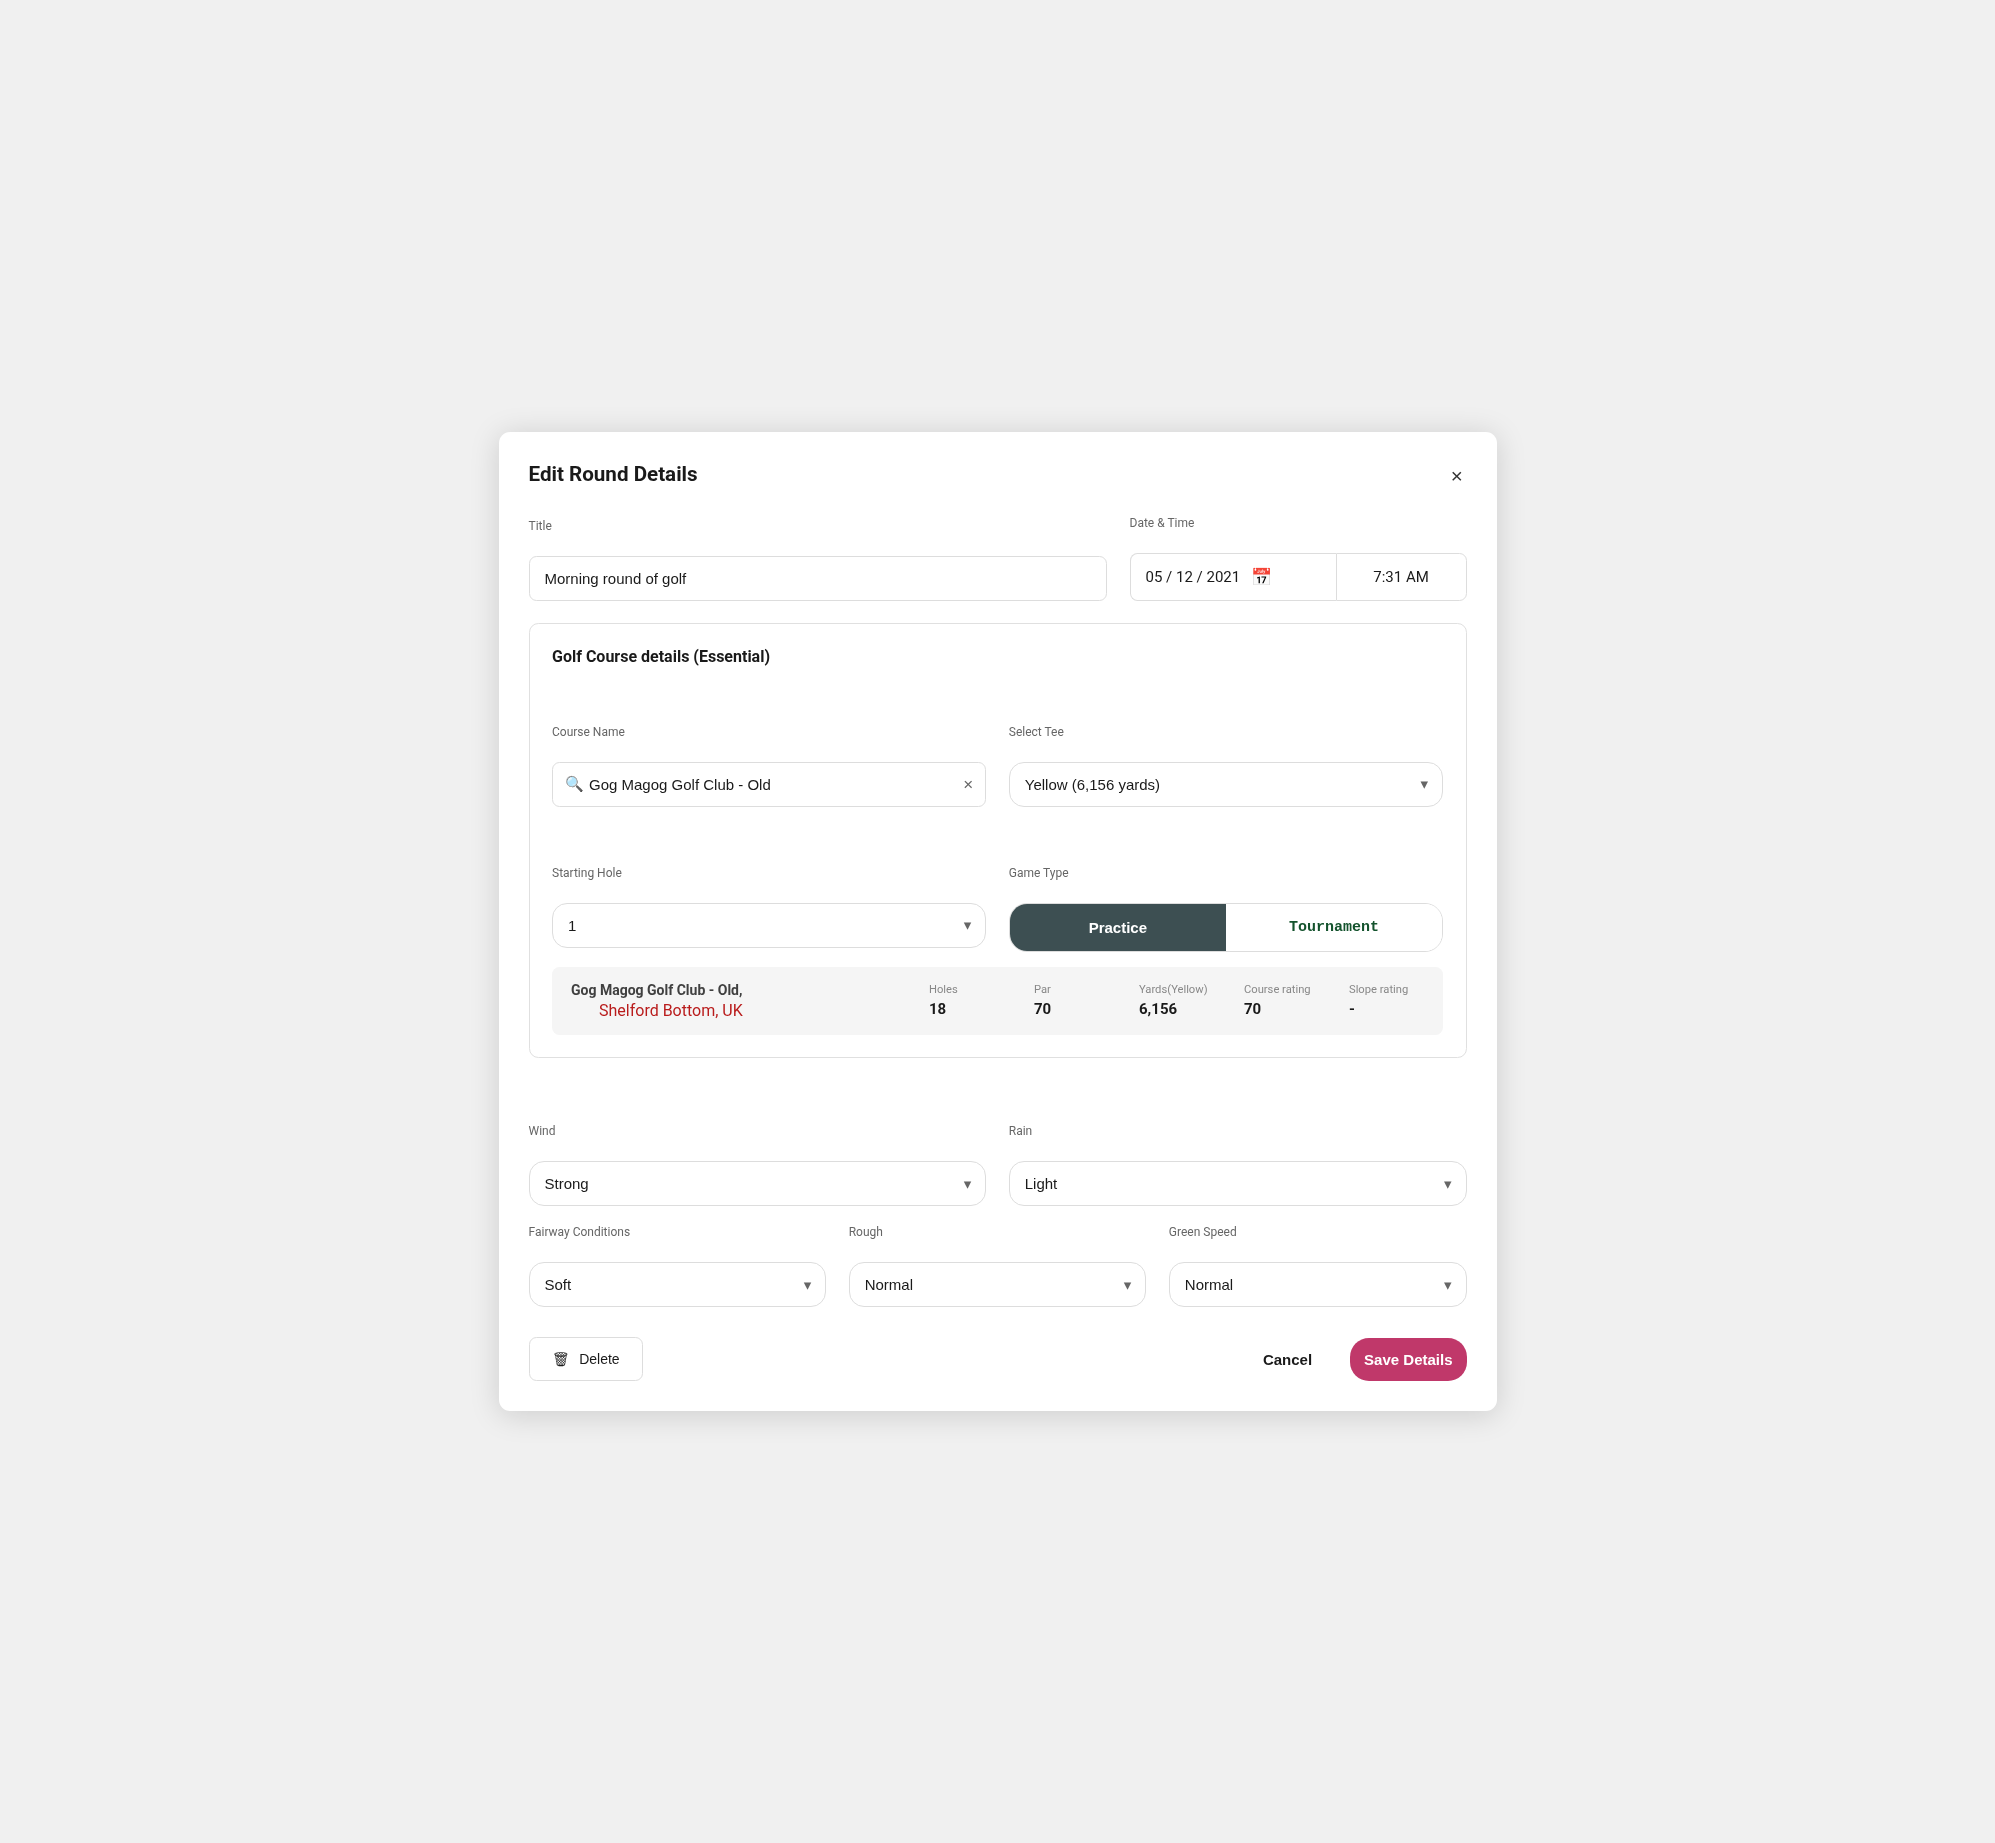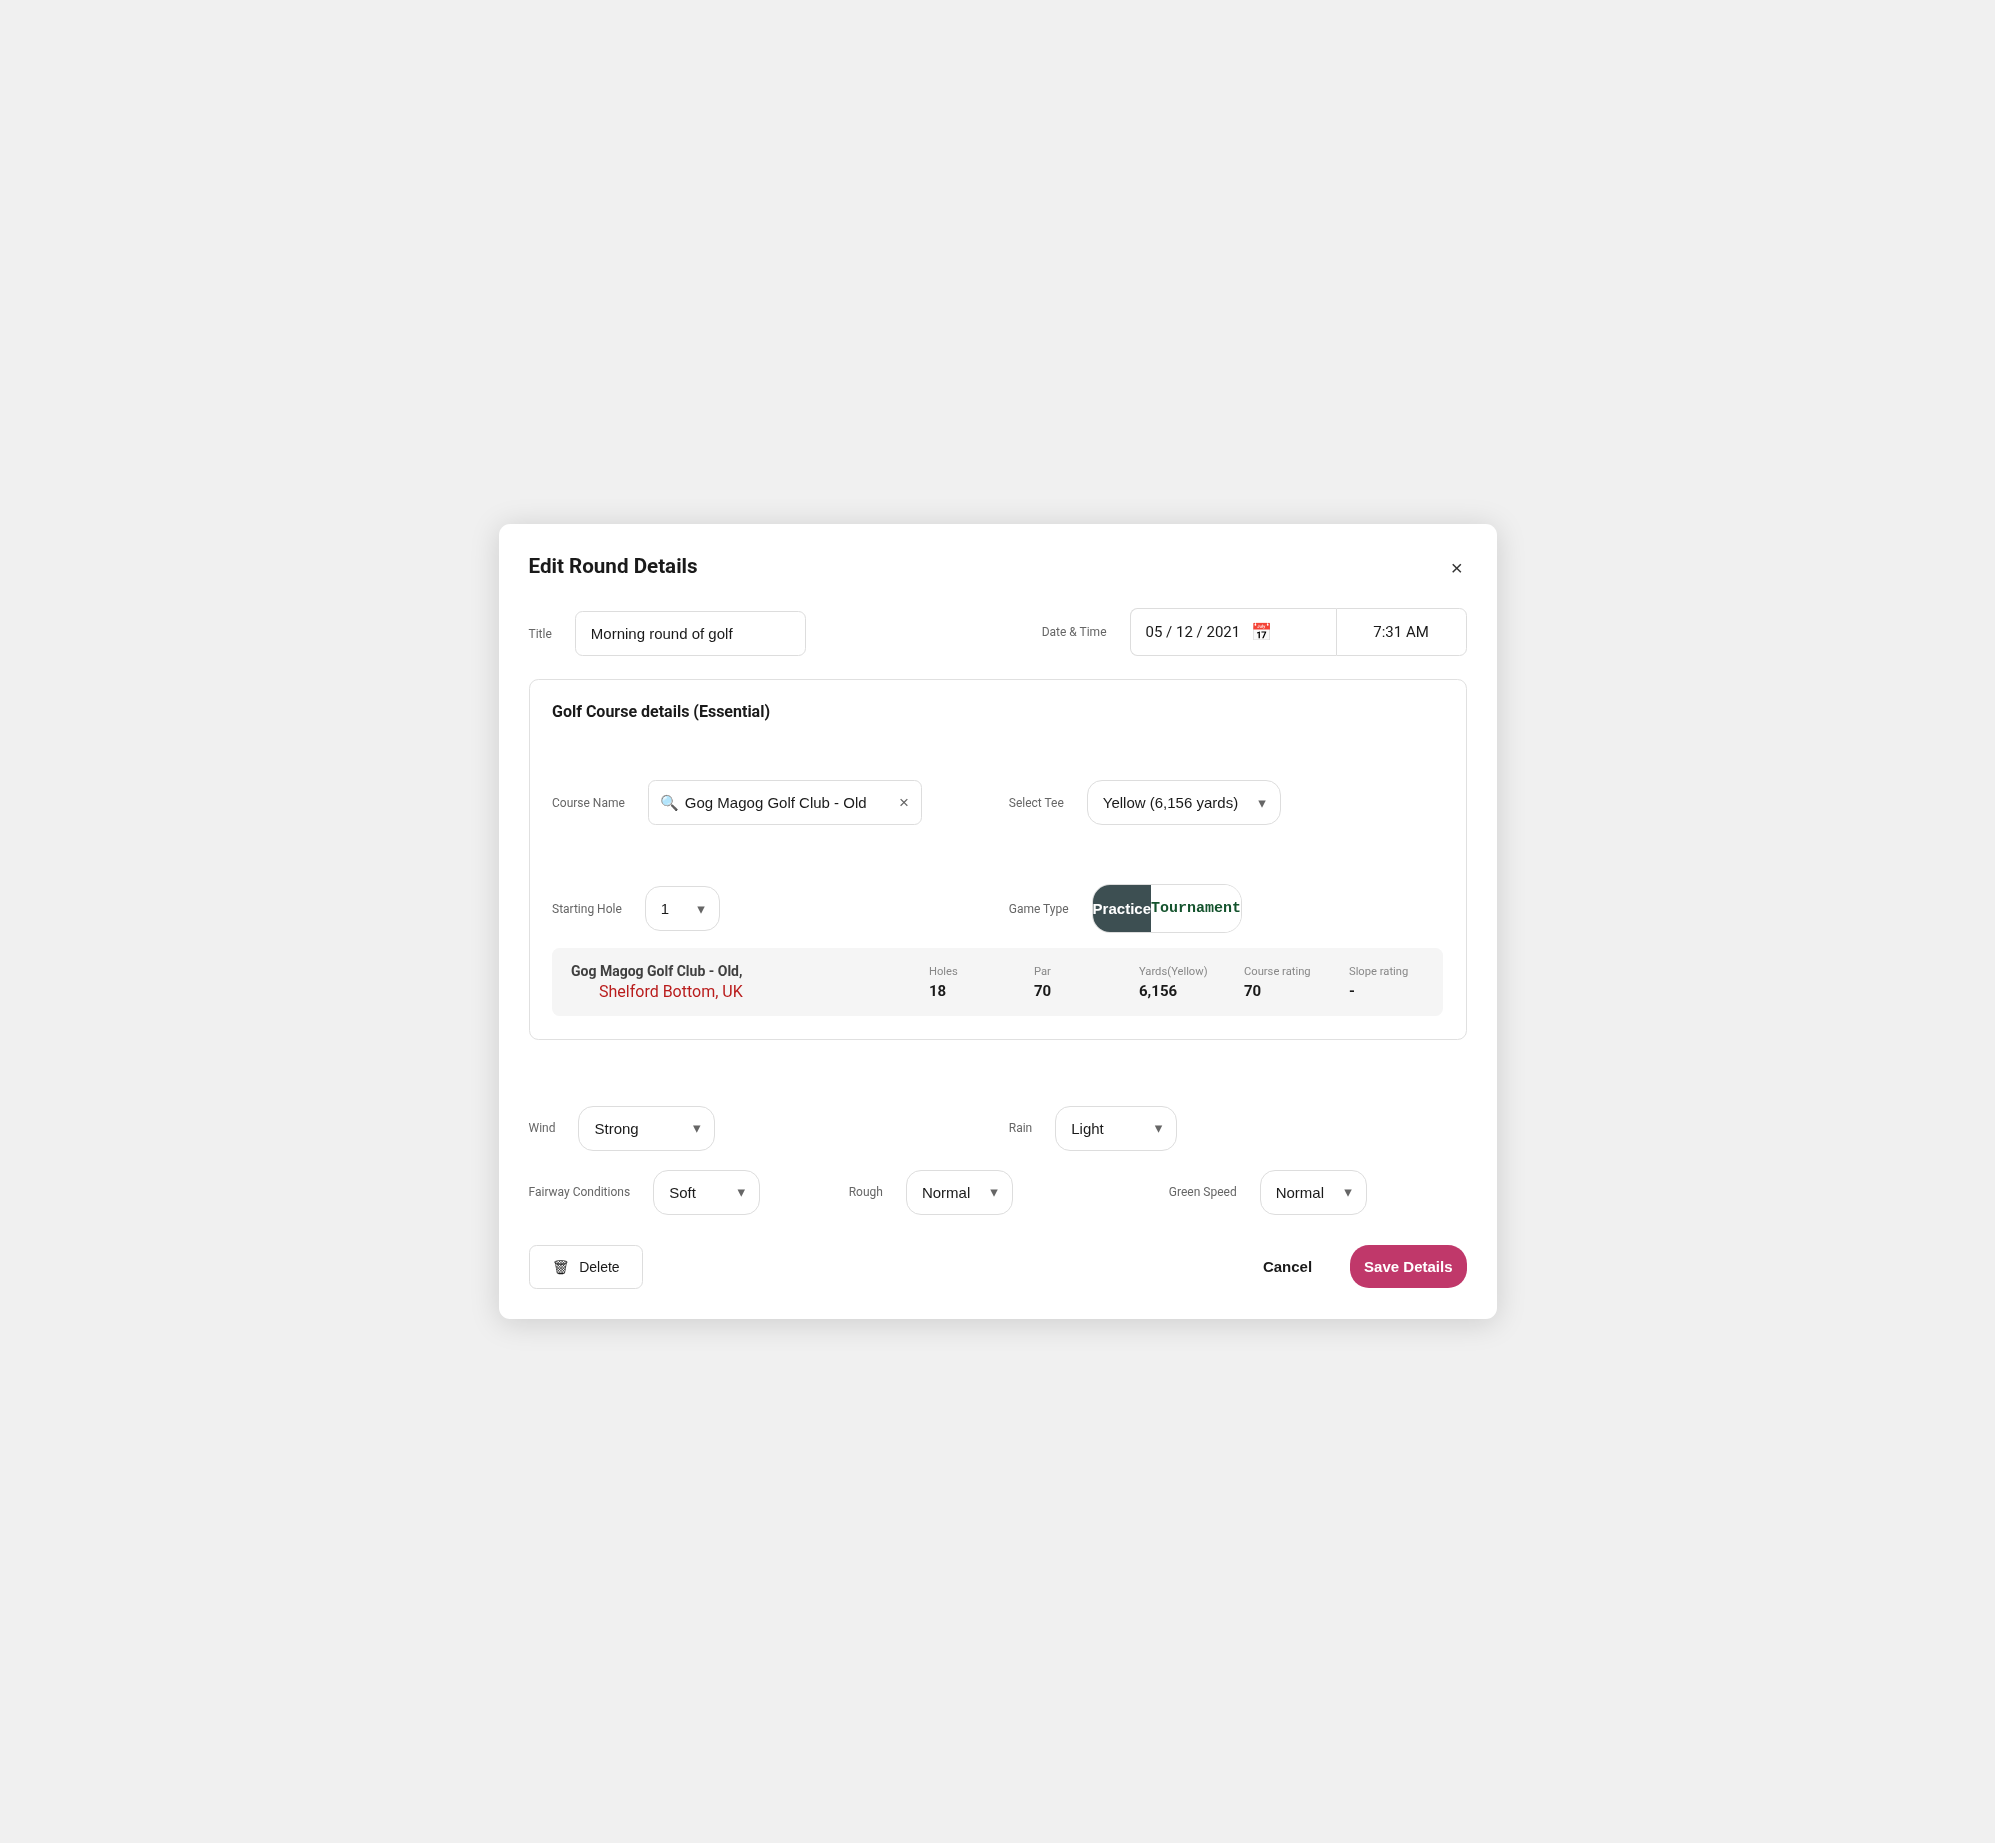--- a/index.html
+++ b/index.html
@@ -42,23 +42,22 @@
       padding: 3.7px;
     }
     .form-row {
       display: flex;
       gap: 22.5px;
       margin-bottom: 22.5px;
       align-items: flex-end;
     }
     .form-group {
       display: flex;
-      flex-direction: row;
+      flex-direction: column;
       gap: 23px;
-      align-items: center;
     }
     .form-group.full { flex: 1; }
     .form-group label {
       font-size: 12px;
       color: #666;
       font-weight: 400;
     }
     .input-field {
       border: 1.4px solid #ddd;
       border-radius: 7.5px;

